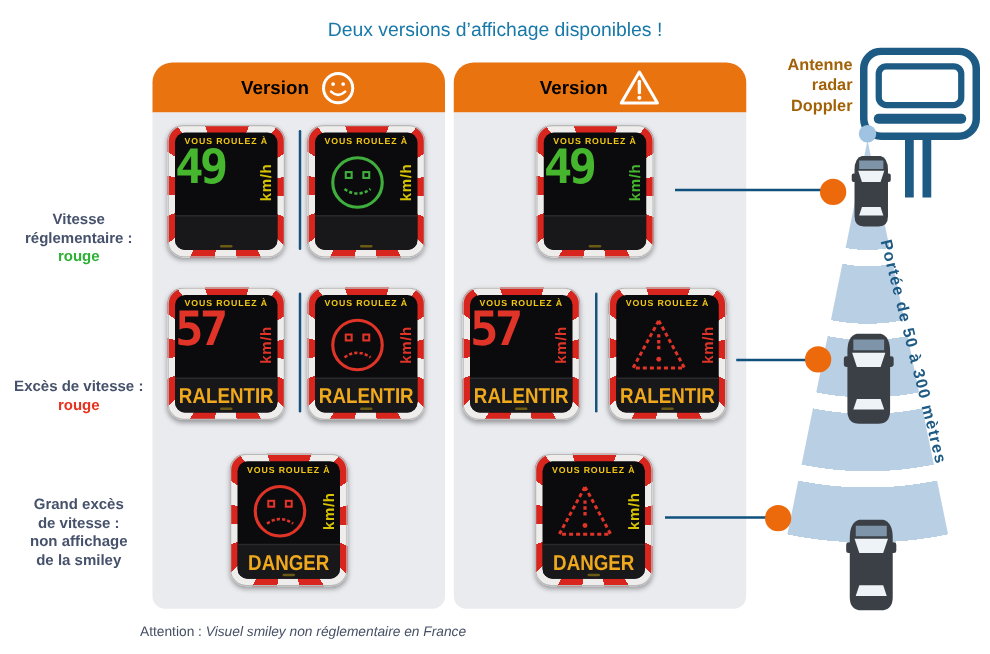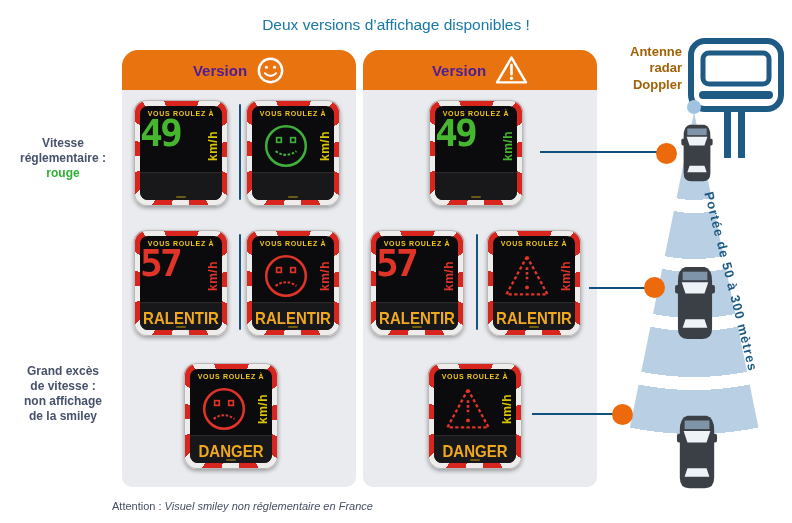--- a/index.html
+++ b/index.html
@@ -6,27 +6,27 @@
   #stage{position:relative;width:792px;height:523px;background:#ffffff;overflow:hidden;
          font-family:"Liberation Sans",sans-serif;}
   .abs{position:absolute;}
 
   
   #title{left:0;right:0;top:16px;text-align:center;font-size:15.5px;font-weight:normal;}
 
   
   .panel{top:50px;width:234px;height:437px;}
   .panel-header{position:absolute;left:0;right:0;top:0;height:40px;border-radius:16px 16px 0 0;
-    display:flex;align-items:center;justify-content:center;gap:9px;color:#4c1d95;
+    display:flex;align-items:center;justify-content:center;gap:9px;color:#000000;
     font-size:15px;font-weight:bold;}
   .panel-body{position:absolute;left:0;right:0;top:40px;bottom:0;background:#e9ebef;
     border-radius:0 0 10px 10px;}
 
   
-  .row-label{width:118px;text-align:center;font-weight:bold;font-size:12px;line-height:1.25;color:#46516b;}
+  .row-label{width:118px;text-align:center;font-weight:bold;font-size:12px;line-height:1.25;color:#46516b;margin-top:32px;}
   .row-label .hl{font-weight:bold;}
 
   
   .display-slot{position:absolute;width:94px;height:106px;}
   .disp-frame{position:absolute;inset:0;border-radius:13px;
     background:repeating-conic-gradient(#d8261f 0deg 19deg,#efedeb 19deg 38deg);
     box-shadow:0 2px 4px rgba(0,0,0,.35), inset 0 0 0 1px #b9b9b9;}
   .disp-screen{position:absolute;inset:6px;background:#0b0b0d;border-radius:8px;
     display:flex;flex-direction:column;overflow:hidden;}
   .disp-header{font-size:7px;font-weight:bold;color:#f2c713;text-align:center;
@@ -74,20 +74,24 @@
 <body>
 
 <div id="stage">
 
   <div class="abs" id="title" style="color: rgb(24, 120, 168);">Deux versions d’affichage disponibles !</div>
 
   <div class="abs row-label" style="left:4px;top:136px">
     <div>Vitesse</div>
     <div>réglementaire :</div>
     <div class="hl" style="color: rgb(46, 177, 53);">rouge</div>
+  </div>
+  <div class="abs row-label" style="left:2px;top:270px;width:122px">
+    <div>Excès de vitesse :</div>
+    <div class="hl" style="color: rgb(232, 50, 30);">rouge</div>
   </div>
   <div class="abs row-label" style="left:8px;top:364px;width:110px">
     <div>Grand excès</div>
     <div>de vitesse :</div>
     <div>non affichage</div>
     <div>de la smiley</div>
   </div>
 
   <div class="abs panel" style="left:122px">
     <div class="panel-header" style="background: rgb(233, 115, 15);">

